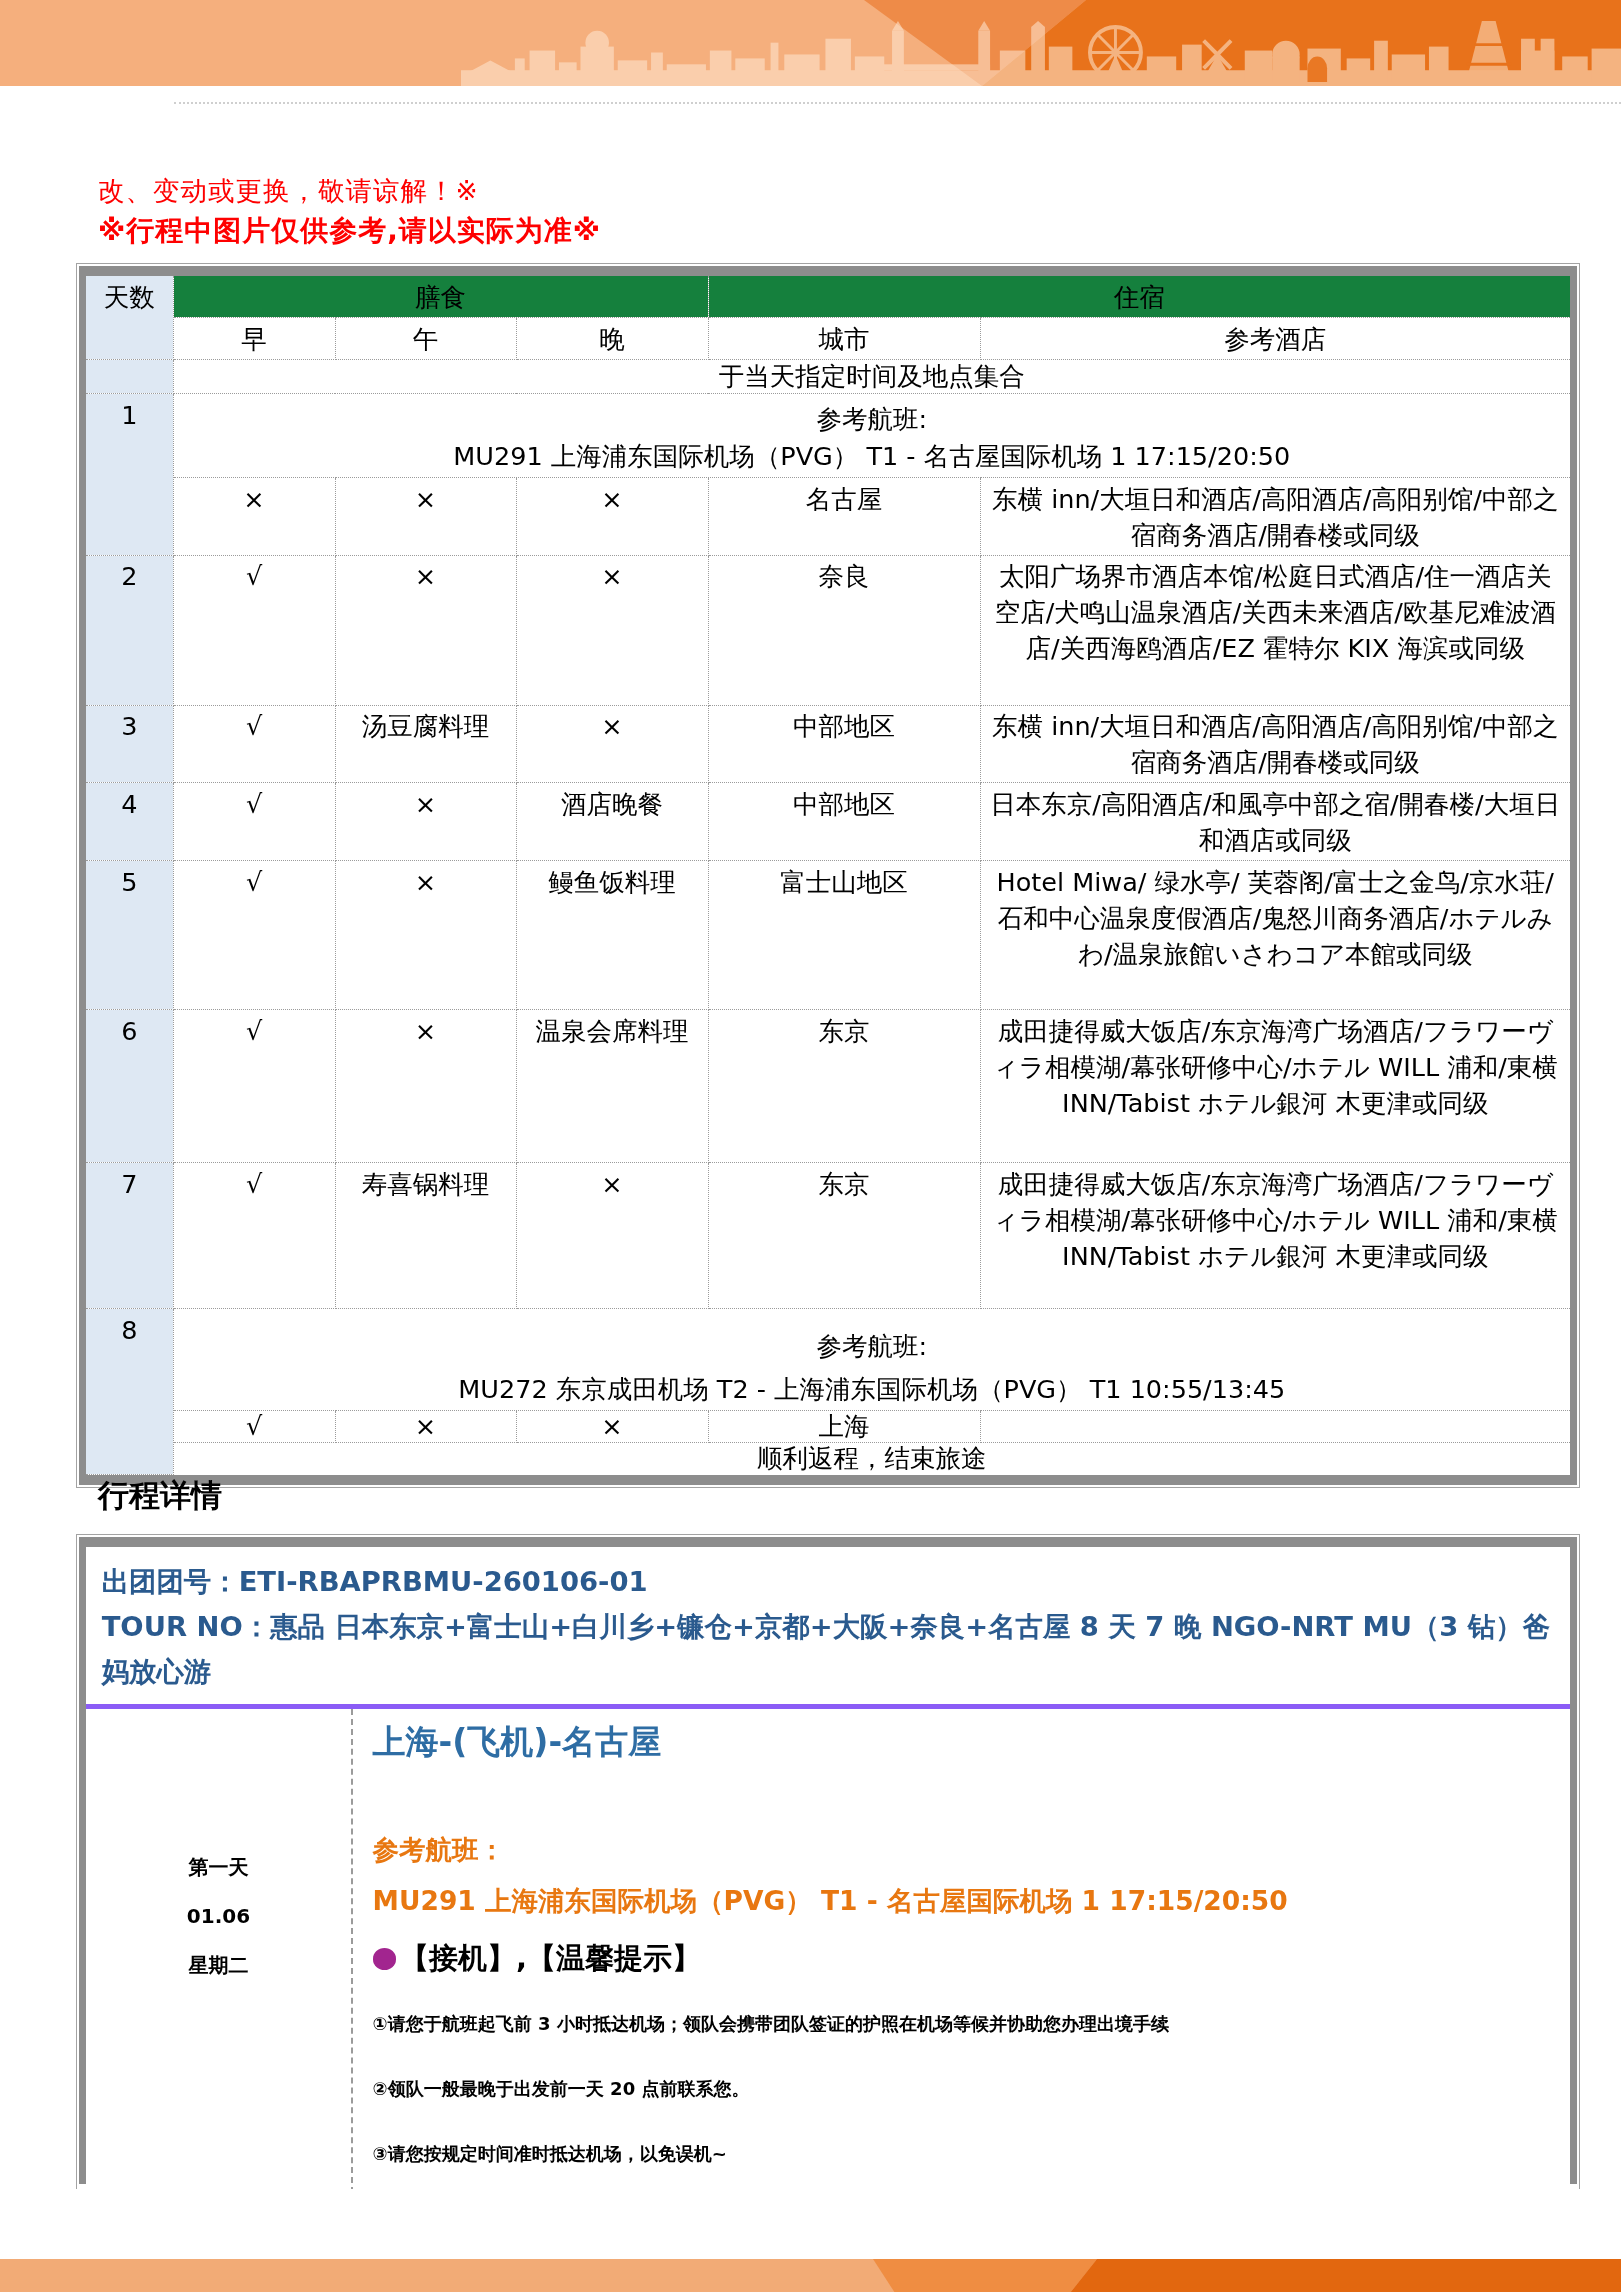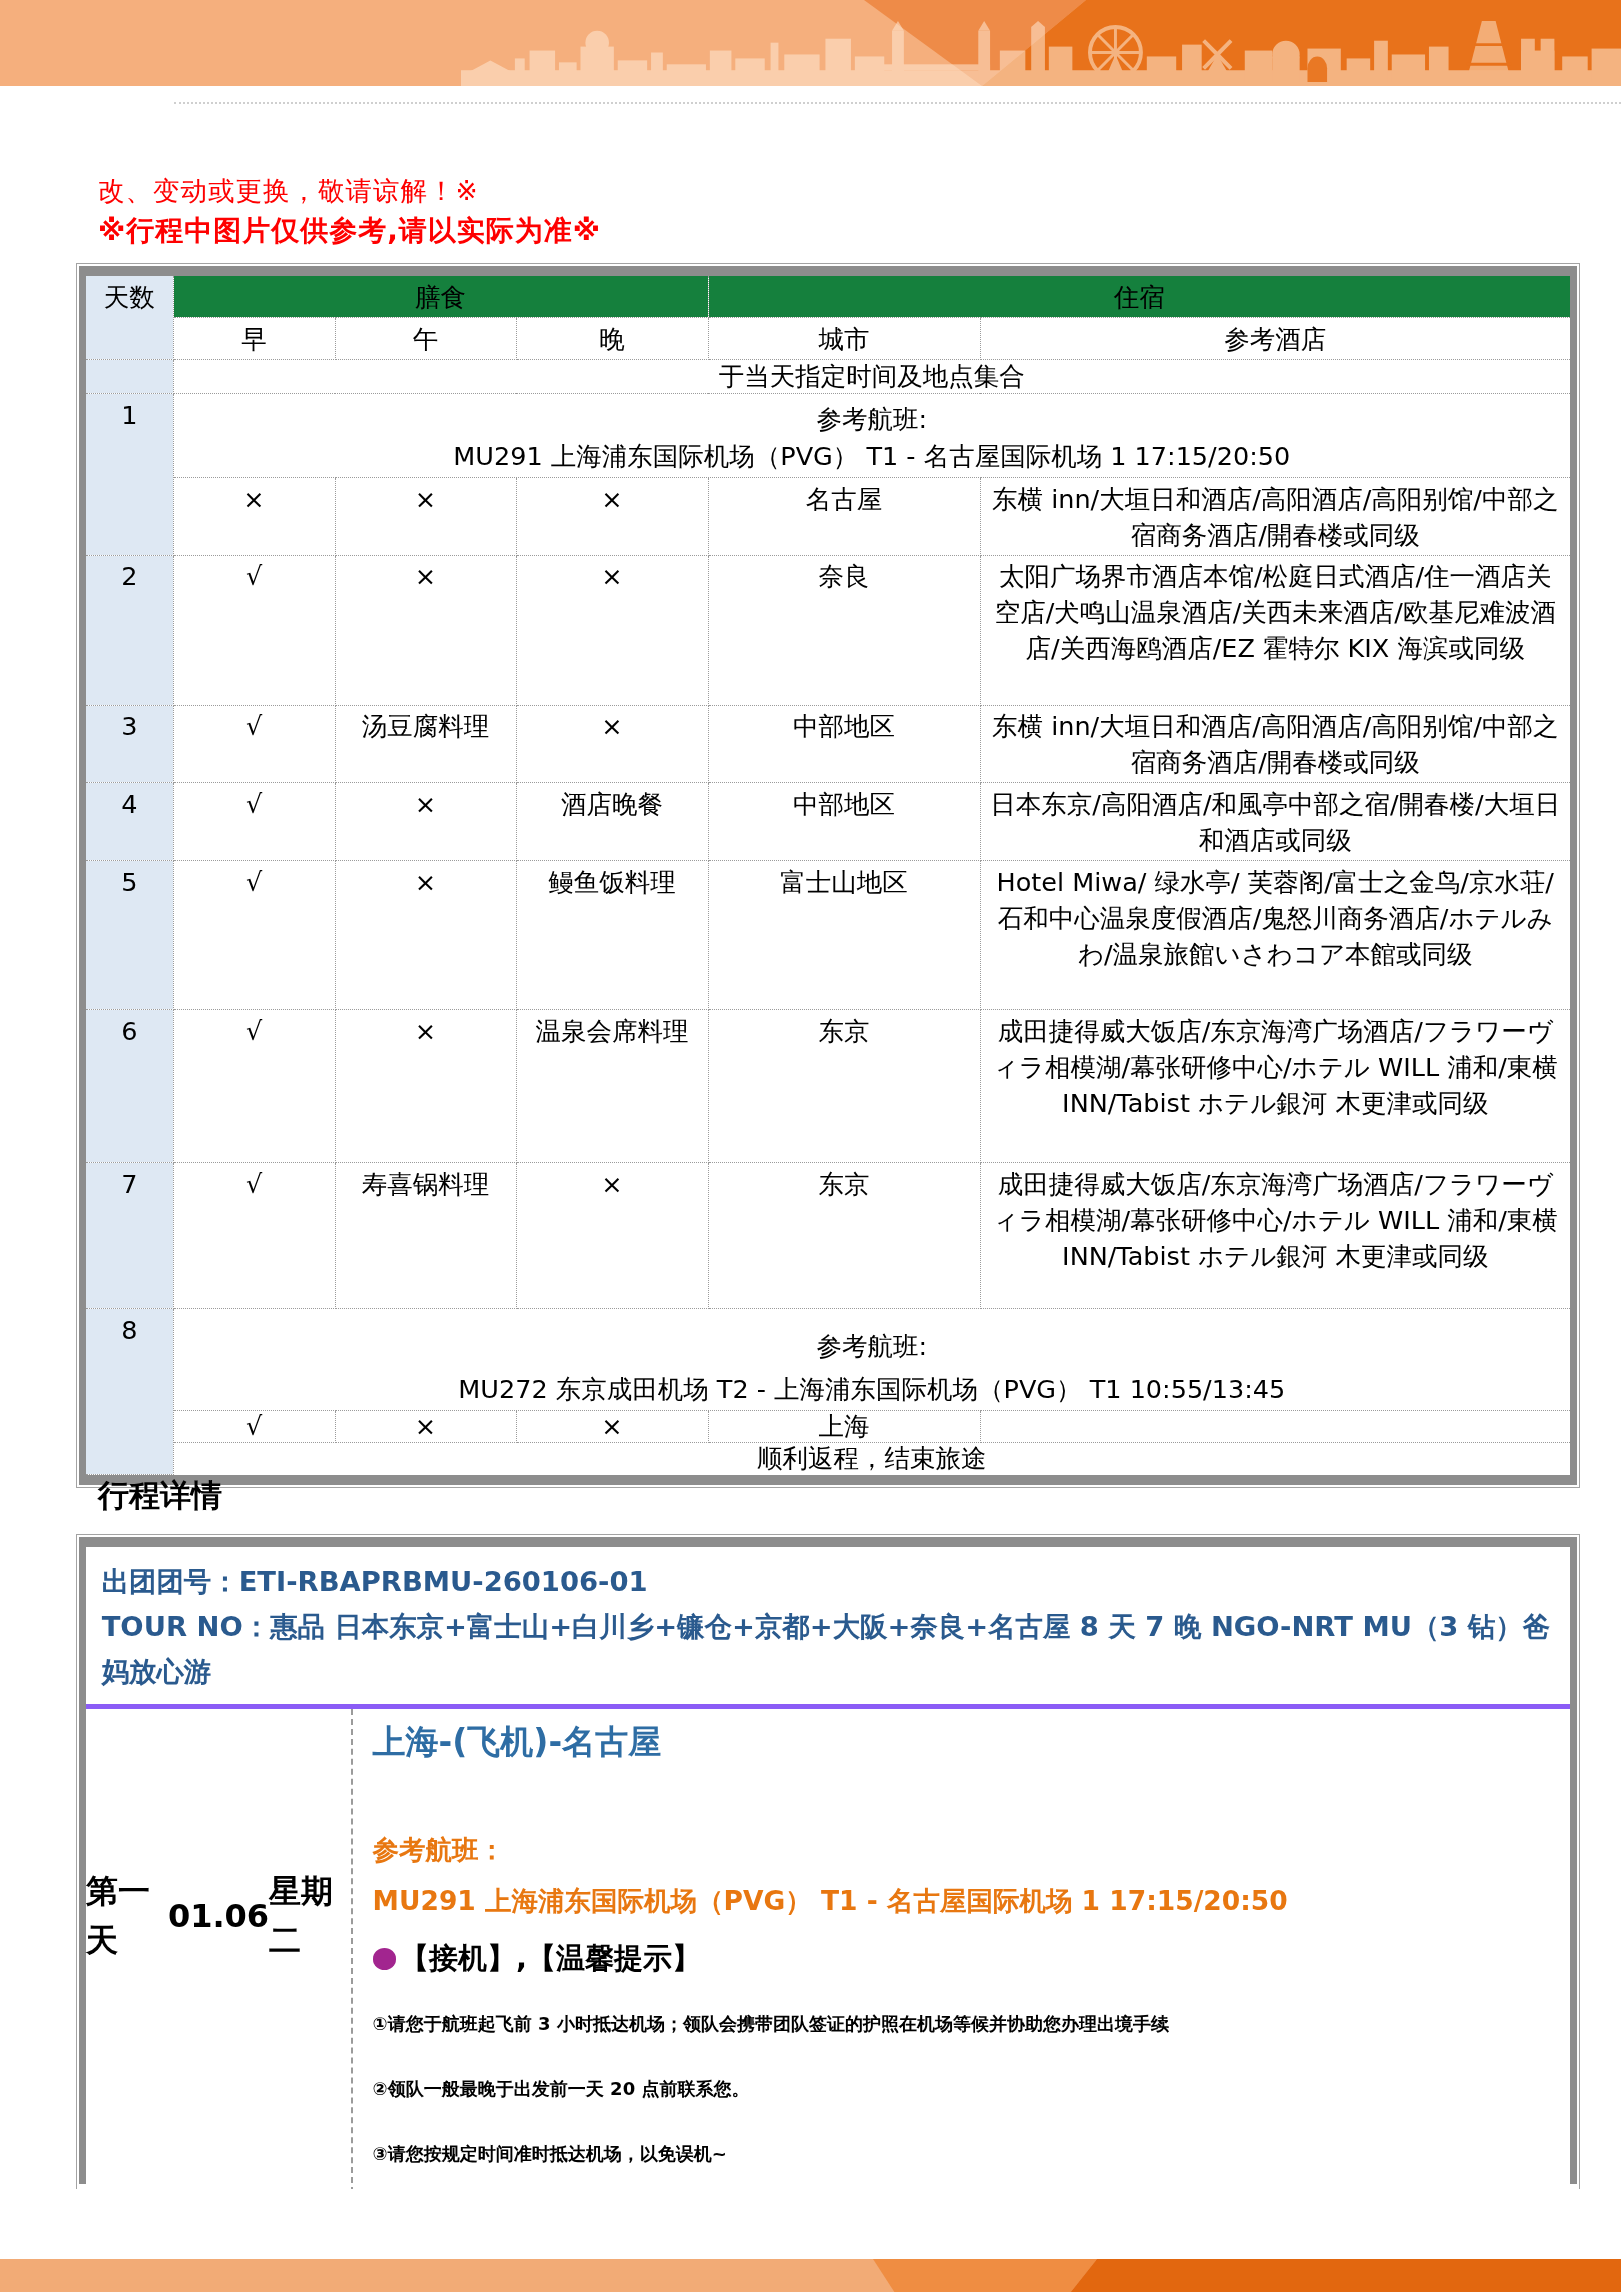--- a/index.html
+++ b/index.html
@@ -43,23 +43,23 @@
   tr.d8f .fl-line{padding-top:5.9px;}
   tr.d8m td,tr.closing td{line-height:27.4px;padding-top:2px;}
   tr.assembly td{line-height:29px;padding-top:2px;}
   
   .detail-heading{position:absolute;left:98px;top:1475px;font-size:31px;font-weight:600;color:#000;}
   
   .info-block{padding:11.8px 15.7px 9.8px;border-bottom:5px solid #8b5cf6;
     color:#2A5A8E;font-size:27.4px;line-height:45px;font-weight:600;}
   .info-block .lbl{font-weight:bold;}
   .day-row{display:flex;height:484px;}
-  .day-left{width:267px;border-right:2px dashed #9b9b9b;display:flex;flex-direction:row;
+  .day-left{width:267px;border-right:2px dashed #9b9b9b;display:flex;flex-direction:column;
     align-items:center;justify-content:center;padding-bottom:69px;box-sizing:border-box;
-    font-size:32px;font-weight:bold;line-height:49px;}
+    font-size:20px;font-weight:bold;line-height:49px;}
   .day-right{flex:1;padding:0 23.5px 0 19.6px;}
   .day-title{color:#2E6DA4;font-size:33px;font-weight:bold;margin-top:11px;}
   .flt-label{color:#E87710;font-size:26.5px;font-weight:bold;margin-top:67px;}
   .flt-line{color:#E87710;font-size:26.5px;font-weight:bold;margin-top:15.7px;}
   .section-line{margin-top:19.6px;font-size:29px;font-weight:bold;display:flex;align-items:center;}
   .bullet{width:23.5px;height:21.6px;border-radius:50%;background:#A2258F;display:inline-block;margin-right:3.9px;flex:0 0 auto;}
   .note{font-size:18px;line-height:41px;margin-top:24px;font-weight:bold;}
   .arrival{font-size:25.5px;margin-top:74px;}
   
   .footer{position:absolute;bottom:0;left:0;width:1621px;height:34px;background:#F2AB76;}

